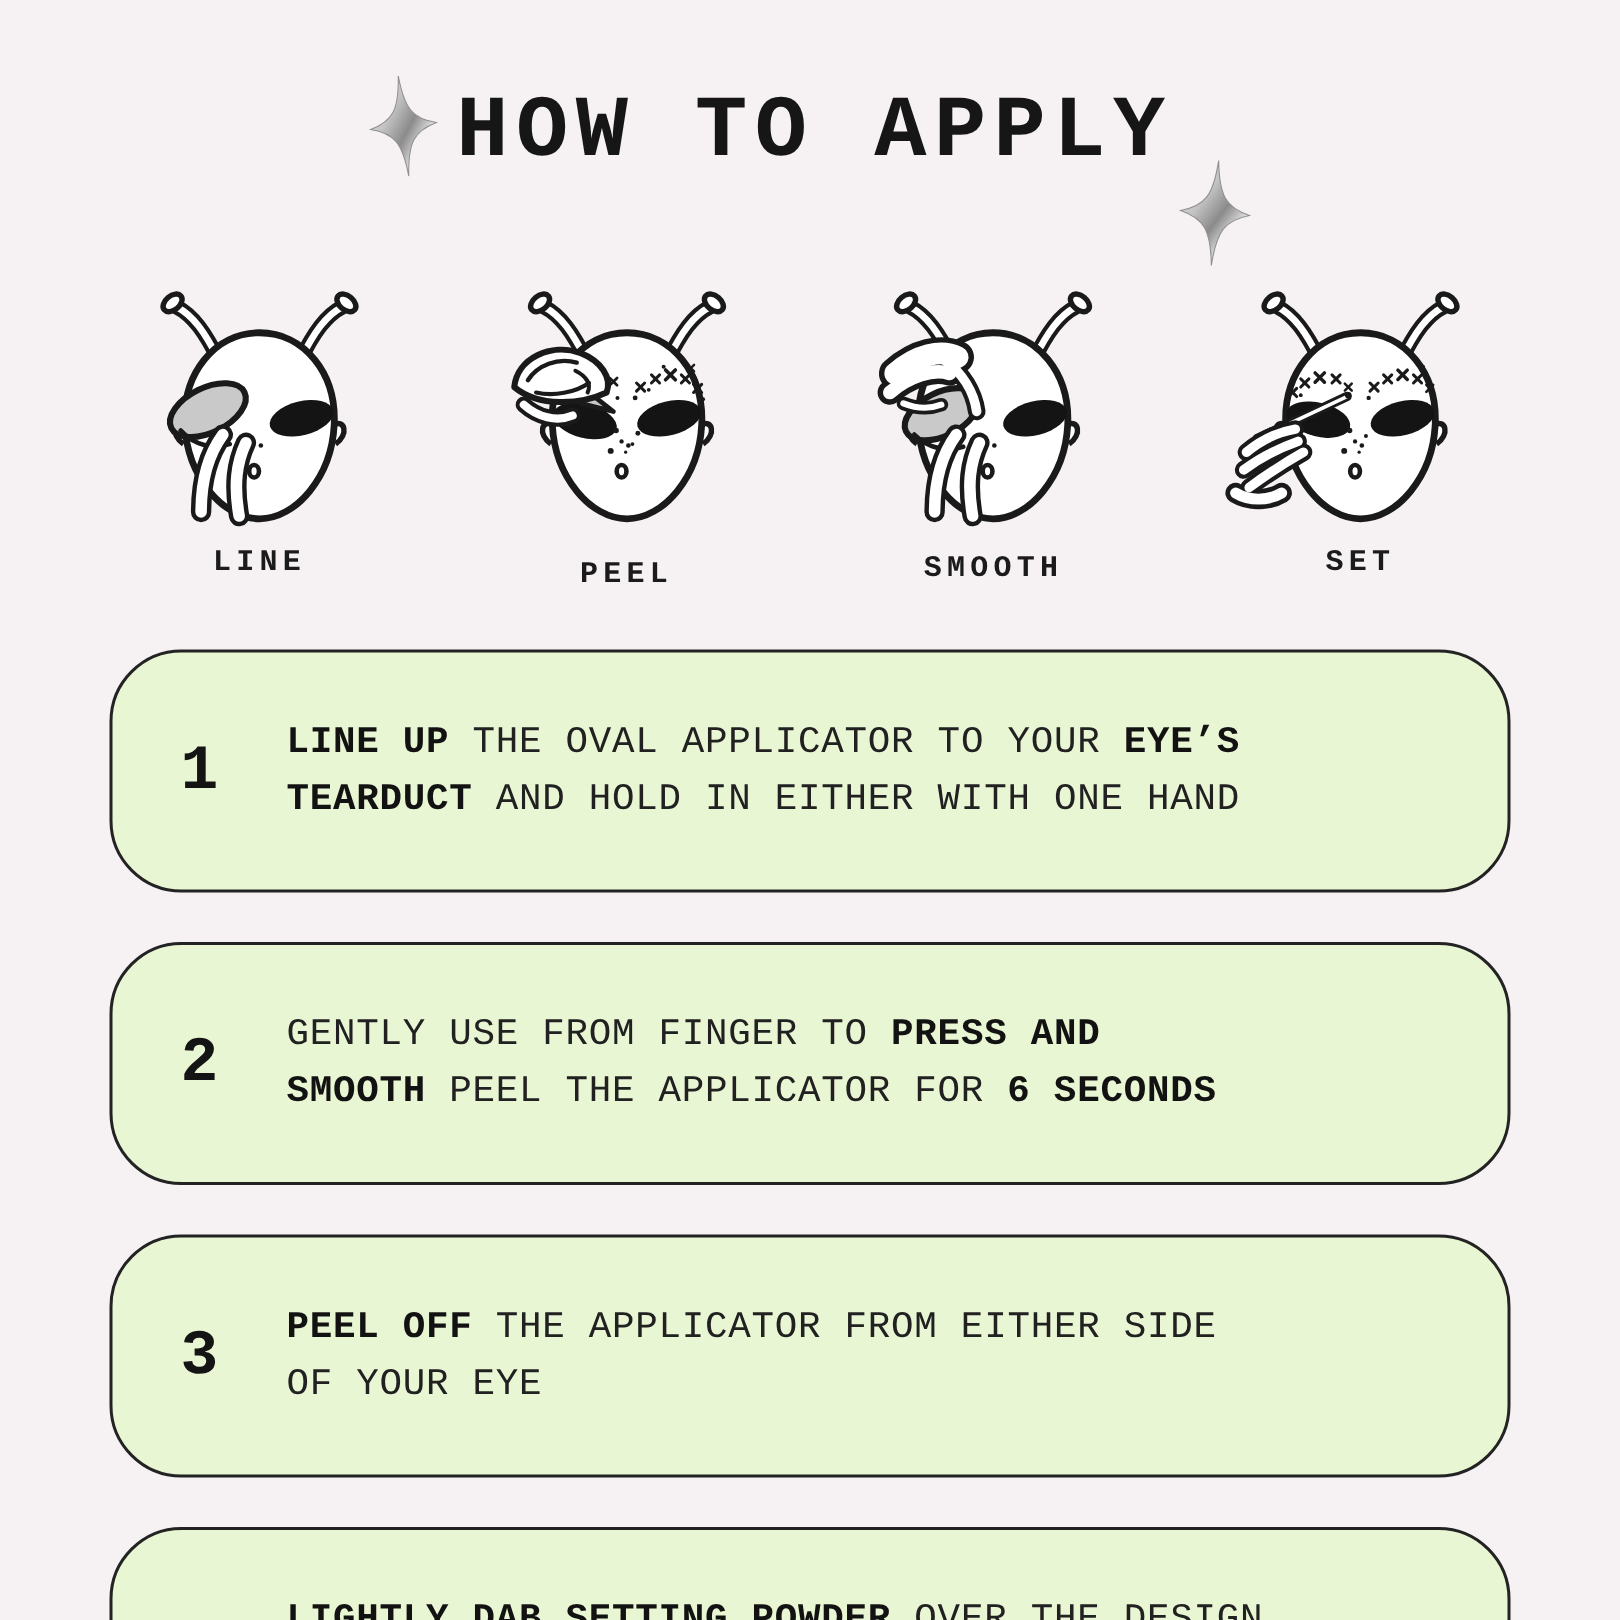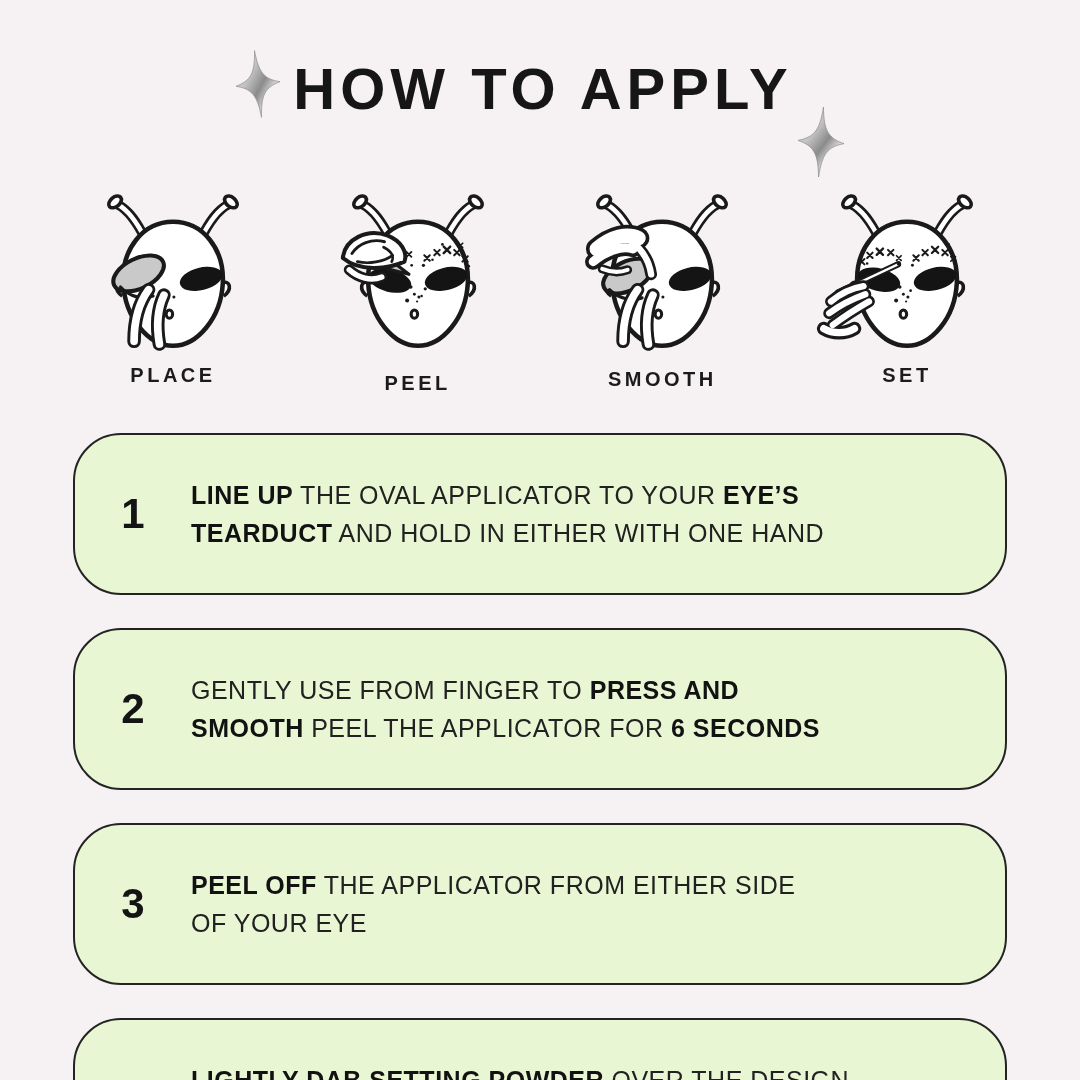--- a/index.html
+++ b/index.html
@@ -1,19 +1,19 @@
 <!DOCTYPE html>
 <html style="--bg: #f6f1f2; --card-bg: #e9f6d3; --card-border: #232323; --ink: #1d1d1d; --gray: #c9c9c9;"><head>
 <meta charset="utf-8">
 <style>
   html,body{margin:0;padding:0;background:#ddd;}
   .canvas{
     position:relative;width:1080px;height:1080px;margin:0 auto;
     background:var(--bg,#f6f1f2);overflow:hidden;
-    font-family:Liberation Sans, sans-serif;color:var(--ink,#1d1d1d);
+    font-family:Liberation Mono, monospace;color:var(--ink,#1d1d1d);
   }
   
   .header{display:flex;justify-content:center;align-items:flex-start;padding-top:50px;}
   .star{display:block;}
   .star-left{width:46px;height:72px;margin-right:12px;margin-top:-2px;transform:rotate(-6deg);}
   .page-title{
     margin:0;padding-top:10px;font-size:58px;font-weight:700;line-height:1;
     letter-spacing:5px;color:#161616;white-space:nowrap;
   }
   .star-right{width:48px;height:76px;margin-left:4px;margin-top:54px;transform:rotate(4deg);}
@@ -97,21 +97,21 @@
         <circle cx="88" cy="131" r="2.2" fill="#1a1a1a"></circle>
           <circle cx="101" cy="127" r="1.7" fill="#1a1a1a"></circle>
         <ellipse cx="96" cy="146" rx="3.6" ry="4.6" fill="#fff" stroke="#1a1a1a" stroke-width="3.4"></ellipse>
         <ellipse cx="62" cy="101" rx="30" ry="16.5" transform="rotate(-26 62 101)" fill="var(--gray,#c9c9c9)" stroke="#1a1a1a" stroke-width="4.5"></ellipse>
         <path class="ln" stroke-width="3.5" d="M42,116 C52,127 66,130 78,126"></path>
         <path class="tb" stroke-width="15" d="M57,176 C57,152 62,134 73,119"></path>
         <path class="tb" stroke-width="15" d="M85,179 C81,156 83,140 90,125"></path>
         <path class="tw" stroke-width="8.5" d="M57,176 C57,152 62,134 73,119"></path>
         <path class="tw" stroke-width="8.5" d="M85,179 C81,156 83,140 90,125"></path>
       </svg>
-      <figcaption class="step-label">PLACE</figcaption>
+      <figcaption class="step-label">LINE</figcaption>
     </figure>
 
     <figure class="step">
       <svg class="alien" viewBox="0 0 200 190" aria-hidden="true">
         <path class="tb" stroke-width="11" d="M70,64 C60,44 51,31 39,25"></path>
         <path class="tw" stroke-width="5" d="M70,64 C60,44 51,31 39,25"></path>
         <ellipse cx="36" cy="22" rx="8" ry="5.2" transform="rotate(-40 36 22)" fill="#fff" stroke="#1a1a1a" stroke-width="4"></ellipse>
         <path class="tb" stroke-width="11" d="M130,64 C140,44 149,31 161,25"></path>
         <path class="tw" stroke-width="5" d="M130,64 C140,44 149,31 161,25"></path>
         <ellipse cx="164" cy="22" rx="8" ry="5.2" transform="rotate(40 164 22)" fill="#fff" stroke="#1a1a1a" stroke-width="4"></ellipse>

